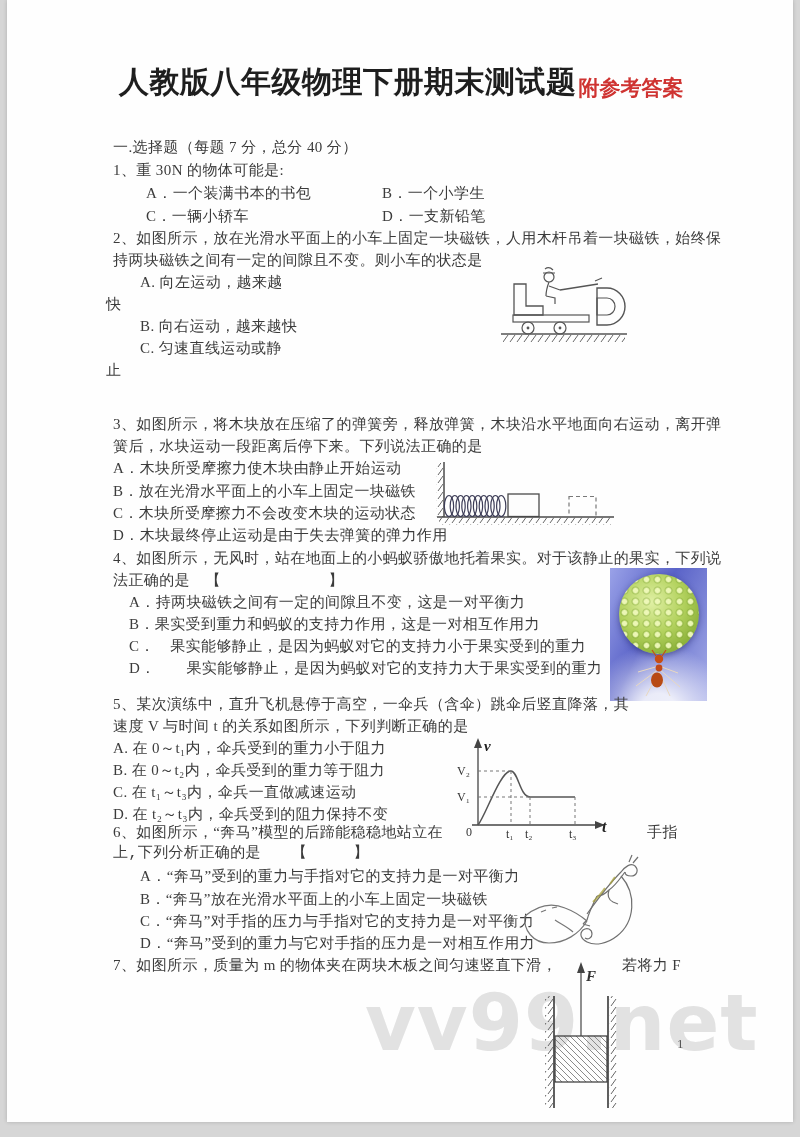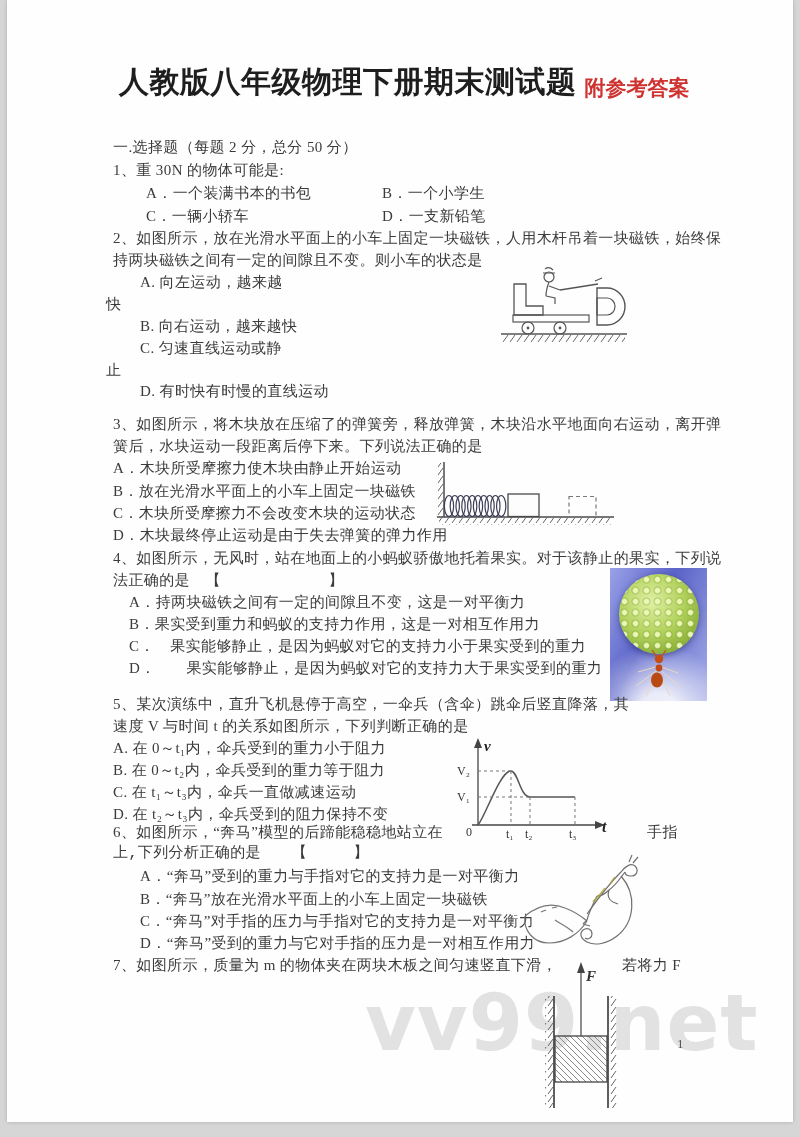--- a/index.html
+++ b/index.html
@@ -16,21 +16,21 @@
   .ln{
     position:absolute;white-space:nowrap;
     font-size:15px;line-height:20px;letter-spacing:.4px;color:#3b3b3b;
     z-index:2;
   }
   .title-row{
     position:absolute;left:112px;top:62px;display:flex;align-items:flex-end;
     white-space:nowrap;z-index:2;
   }
   .title-main{font-size:30px;font-weight:bold;color:#1e1e1e;letter-spacing:.5px;}
-  .answer-note{font-size:21px;font-weight:bold;color:#cf3331;margin-left:8px;padding-bottom:1px;}
+  .answer-note{font-size:21px;font-weight:bold;color:#cf3331;margin-left:2px;padding-bottom:1px;}
   .fig{position:absolute;z-index:2;}
   .fig svg{display:block;}
   .watermark{
     position:absolute;left:358px;top:978px;z-index:1;
     font-family:"DejaVu Sans","Liberation Sans",sans-serif;
     font-size:78px;font-weight:bold;color:#e2e2e2;letter-spacing:1px;
   }
   .pagenum{position:absolute;left:670px;top:1036px;font-size:13px;color:#555;z-index:2;}
   
   .photo{
@@ -54,36 +54,35 @@
 
 <div class="sheet">
 
   <div class="watermark">vv99.net</div>
 
   <div class="title-row">
     <span class="title-main">人教版八年级物理下册期末测试题</span>
     <span class="answer-note">附参考答案</span>
   </div>
 
-  <div class="ln" style="left:106px;top:137px;">一.选择题（每题 2 分，总分 50 分）</div>
+  <div class="ln" style="left:106px;top:137px;">一.选择题（每题 7 分，总分 40 分）</div>
 
   <div class="ln" style="left:106px;top:160px;">1、重 30N 的物体可能是:</div>
   <div class="ln" style="left:139px;top:183px;">A．一个装满书本的书包</div>
   <div class="ln" style="left:375px;top:183px;">B．一个小学生</div>
   <div class="ln" style="left:139px;top:206px;">C．一辆小轿车</div>
   <div class="ln" style="left:375px;top:206px;">D．一支新铅笔</div>
 
   <div class="ln" style="left:106px;top:228px;">2、如图所示，放在光滑水平面上的小车上固定一块磁铁，人用木杆吊着一块磁铁，始终保</div>
   <div class="ln" style="left:106px;top:250px;">持两块磁铁之间有一定的间隙且不变。则小车的状态是</div>
   <div class="ln" style="left:133px;top:272px;">A. 向左运动，越来越</div>
   <div class="ln" style="left:99px;top:294px;">快</div>
   <div class="ln" style="left:133px;top:316px;">B. 向右运动，越来越快</div>
   <div class="ln" style="left:133px;top:338px;">C. 匀速直线运动或静</div>
   <div class="ln" style="left:99px;top:360px;">止</div>
-  <div class="ln" style="left:133px;top:381px;">D. 有时快有时慢的直线运动</div>
 
   <div class="fig" style="left:488px;top:262px;">
     <svg width="138" height="82" viewBox="0 0 138 82">
       <defs>
         <pattern id="ph1" width="7" height="8" patternUnits="userSpaceOnUse">
           <path d="M1,8 L6,1" stroke="#666" stroke-width="1" fill="none"></path>
         </pattern>
       </defs>
       <line x1="6" y1="72" x2="132" y2="72" stroke="#555" stroke-width="1.3"></line>
       <rect x="8" y="72.5" width="122" height="8" fill="url(#ph1)"></rect>

